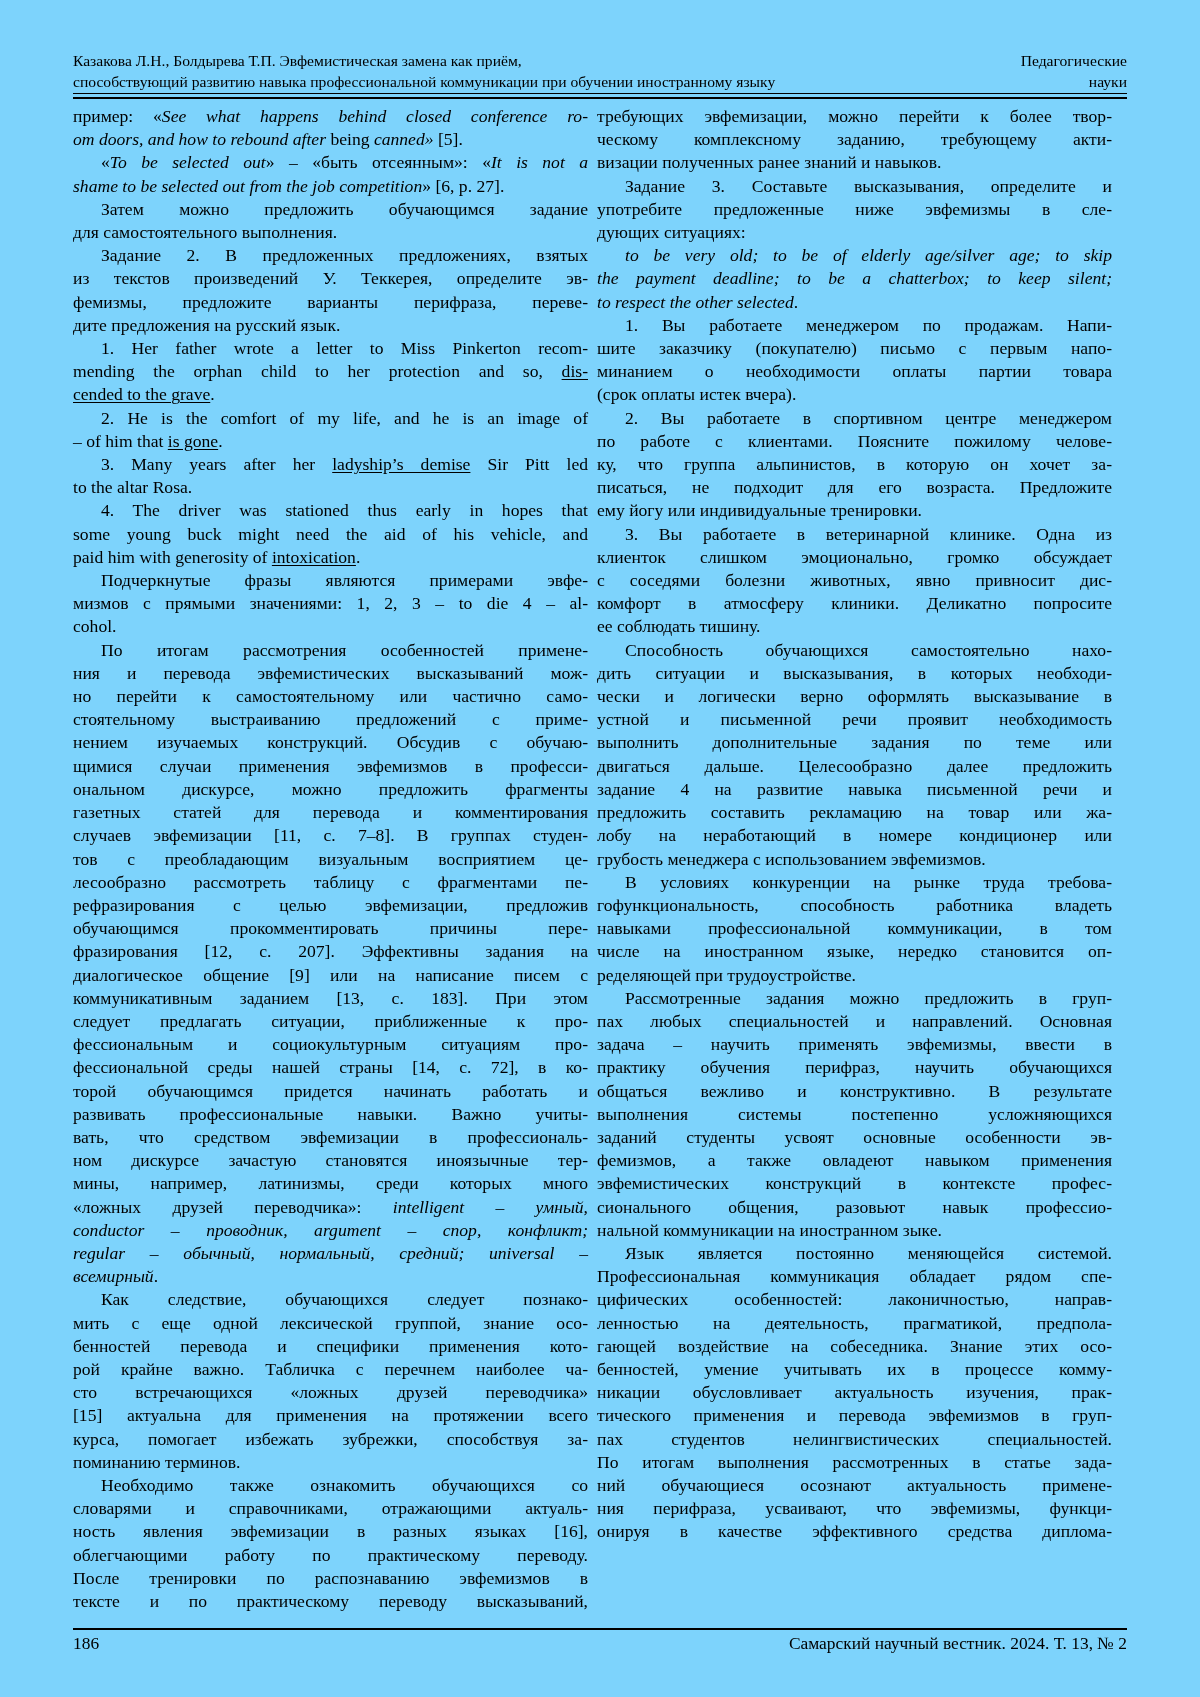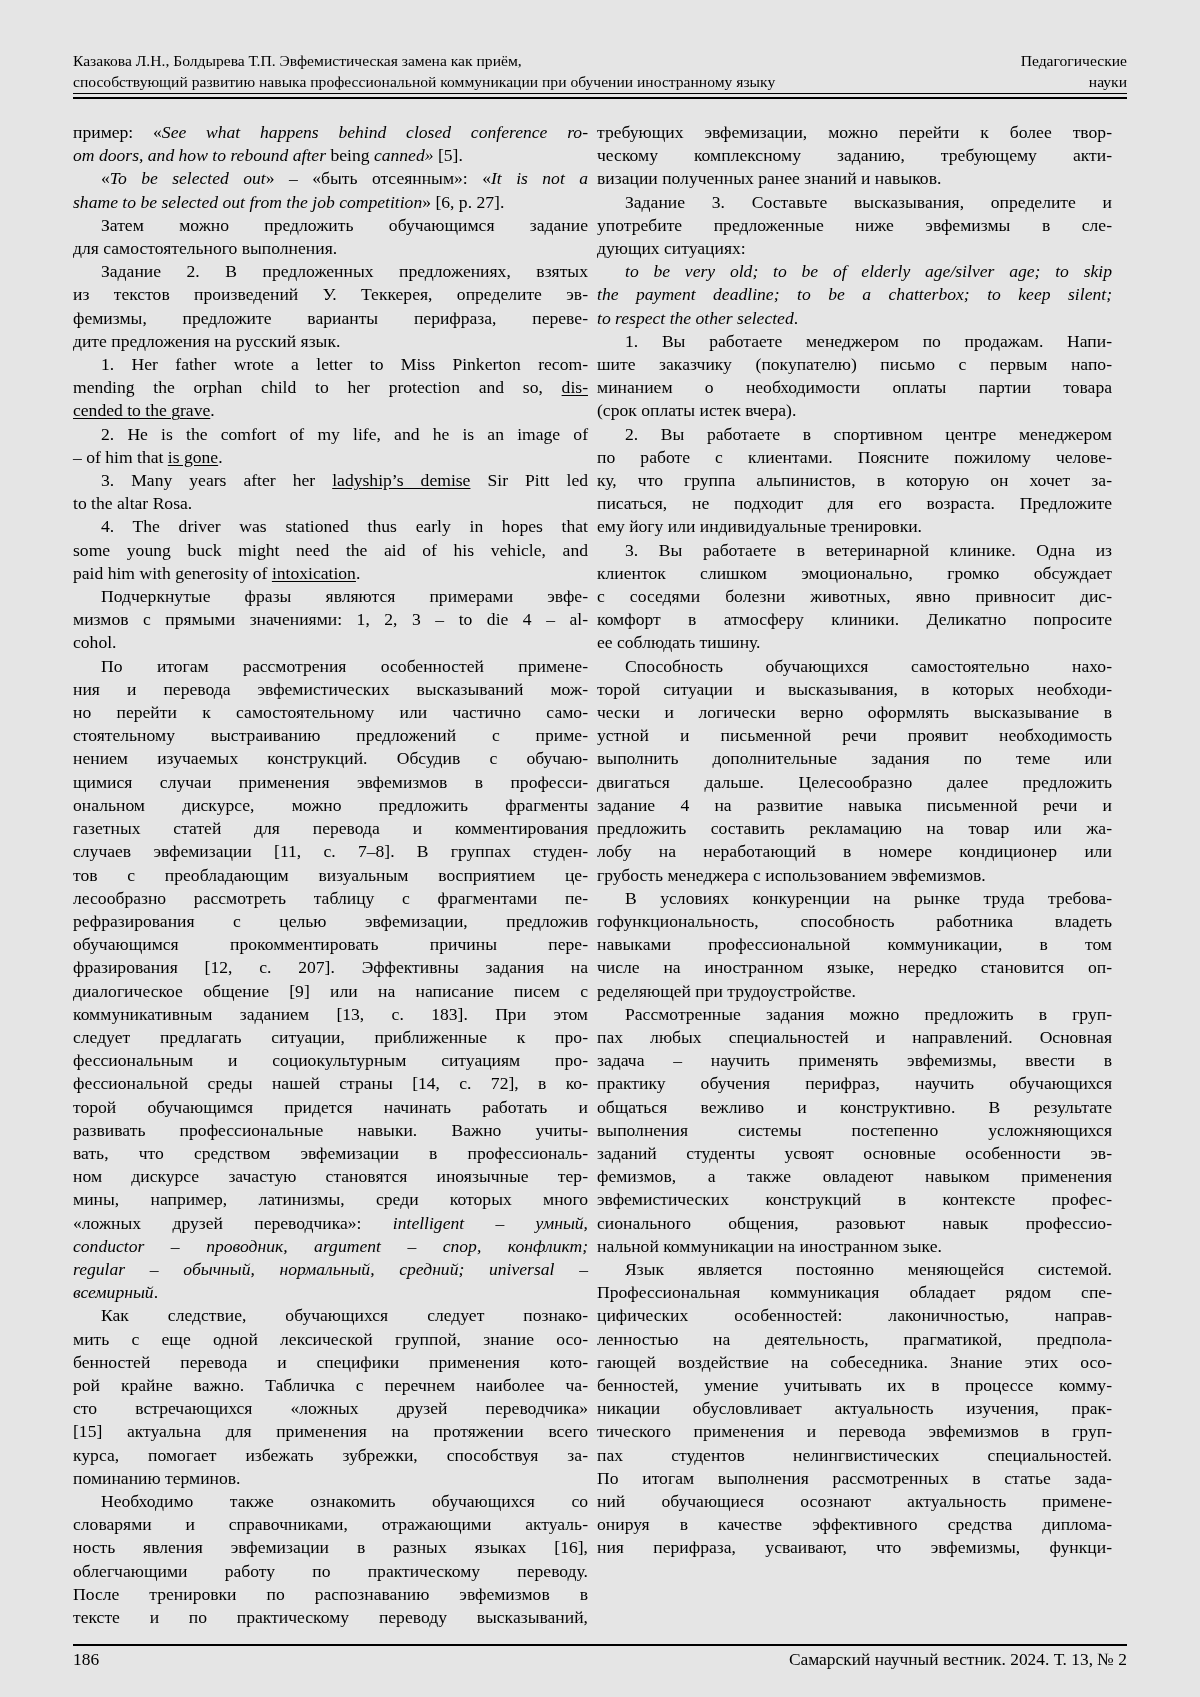--- a/index.html
+++ b/index.html
@@ -1,29 +1,29 @@
 <!DOCTYPE html>
 <html lang="ru"><head>
 <meta charset="utf-8">
 <style>
   html,body{margin:0;padding:0;background:#ffffff;}
   .page{
     width:1200px;height:1697px;box-sizing:border-box;
     padding:50px 73px 0 73px;
-    background:#e5e5e5;color:#000000;
+    background:#7dd3fc;color:#000000;
     font-family:"Liberation Serif","DejaVu Serif",serif;
     position:relative;
   }
   
   .hdr{display:flex;justify-content:space-between;align-items:flex-start;}
   .hdr-left{font-size:15.6px;line-height:21px;}
   .hdr-right{font-size:15.6px;line-height:21px;text-align:right;white-space:nowrap;}
   .hdr-rule{margin-top:1px;height:3px;border-top:1px solid #000;border-bottom:2.4px solid #000;}
   
-  .cols{display:flex;gap:9px;margin-top:22px;}
+  .cols{display:flex;gap:9px;margin-top:6px;}
   .col{width:515px;}
   .ln{
     font-size:17.6px;line-height:23.2px;
     text-align:justify;text-align-last:justify;
     white-space:normal;
   }
   .ln.end{text-align-last:left;}
   .ln.ind{text-indent:28px;}
   .ln i{font-style:italic;}
   .ln u{text-decoration:underline;text-underline-offset:2px;}
@@ -134,21 +134,21 @@
         <div class="ln">по работе с клиентами. Поясните пожилому челове-</div>
         <div class="ln">ку, что группа альпинистов, в которую он хочет за-</div>
         <div class="ln">писаться, не подходит для его возраста. Предложите</div>
         <div class="ln end">ему йогу или индивидуальные тренировки.</div>
         <div class="ln ind">3. Вы работаете в ветеринарной клинике. Одна из</div>
         <div class="ln">клиенток слишком эмоционально, громко обсуждает</div>
         <div class="ln">с соседями болезни животных, явно привносит дис-</div>
         <div class="ln">комфорт в атмосферу клиники. Деликатно попросите</div>
         <div class="ln end">ее соблюдать тишину.</div>
         <div class="ln ind">Способность обучающихся самостоятельно нахо-</div>
-        <div class="ln">торой ситуации и высказывания, в которых необходи-</div>
+        <div class="ln">дить ситуации и высказывания, в которых необходи-</div>
         <div class="ln">чески и логически верно оформлять высказывание в</div>
         <div class="ln">устной и письменной речи проявит необходимость</div>
         <div class="ln">выполнить дополнительные задания по теме или</div>
         <div class="ln">двигаться дальше. Целесообразно далее предложить</div>
         <div class="ln">задание 4 на развитие навыка письменной речи и</div>
         <div class="ln">предложить составить рекламацию на товар или жа-</div>
         <div class="ln">лобу на неработающий в номере кондиционер или</div>
         <div class="ln end">грубость менеджера с использованием эвфемизмов.</div>
         <div class="ln ind">В условиях конкуренции на рынке труда требова-</div>
         <div class="ln">гофункциональность, способность работника владеть</div>
@@ -170,22 +170,22 @@
         <div class="ln">Профессиональная коммуникация обладает рядом спе-</div>
         <div class="ln">цифических особенностей: лаконичностью, направ-</div>
         <div class="ln">ленностью на деятельность, прагматикой, предпола-</div>
         <div class="ln">гающей воздействие на собеседника. Знание этих осо-</div>
         <div class="ln">бенностей, умение учитывать их в процессе комму-</div>
         <div class="ln">никации обусловливает актуальность изучения, прак-</div>
         <div class="ln">тического применения и перевода эвфемизмов в груп-</div>
         <div class="ln">пах студентов нелингвистических специальностей.</div>
         <div class="ln">По итогам выполнения рассмотренных в статье зада-</div>
         <div class="ln">ний обучающиеся осознают актуальность примене-</div>
+        <div class="ln">ния перифраза, усваивают, что эвфемизмы, функци-</div>
         <div class="ln">онируя в качестве эффективного средства диплома-</div>
-        <div class="ln">ния перифраза, усваивают, что эвфемизмы, функци-</div>
       </div>
   </div>
 
   <div class="ftr-rule"></div>
   <div class="ftr">
     <div>186</div>
     <div>Самарский научный вестник. 2024. Т. 13, № 2</div>
   </div>
 
 </div>

